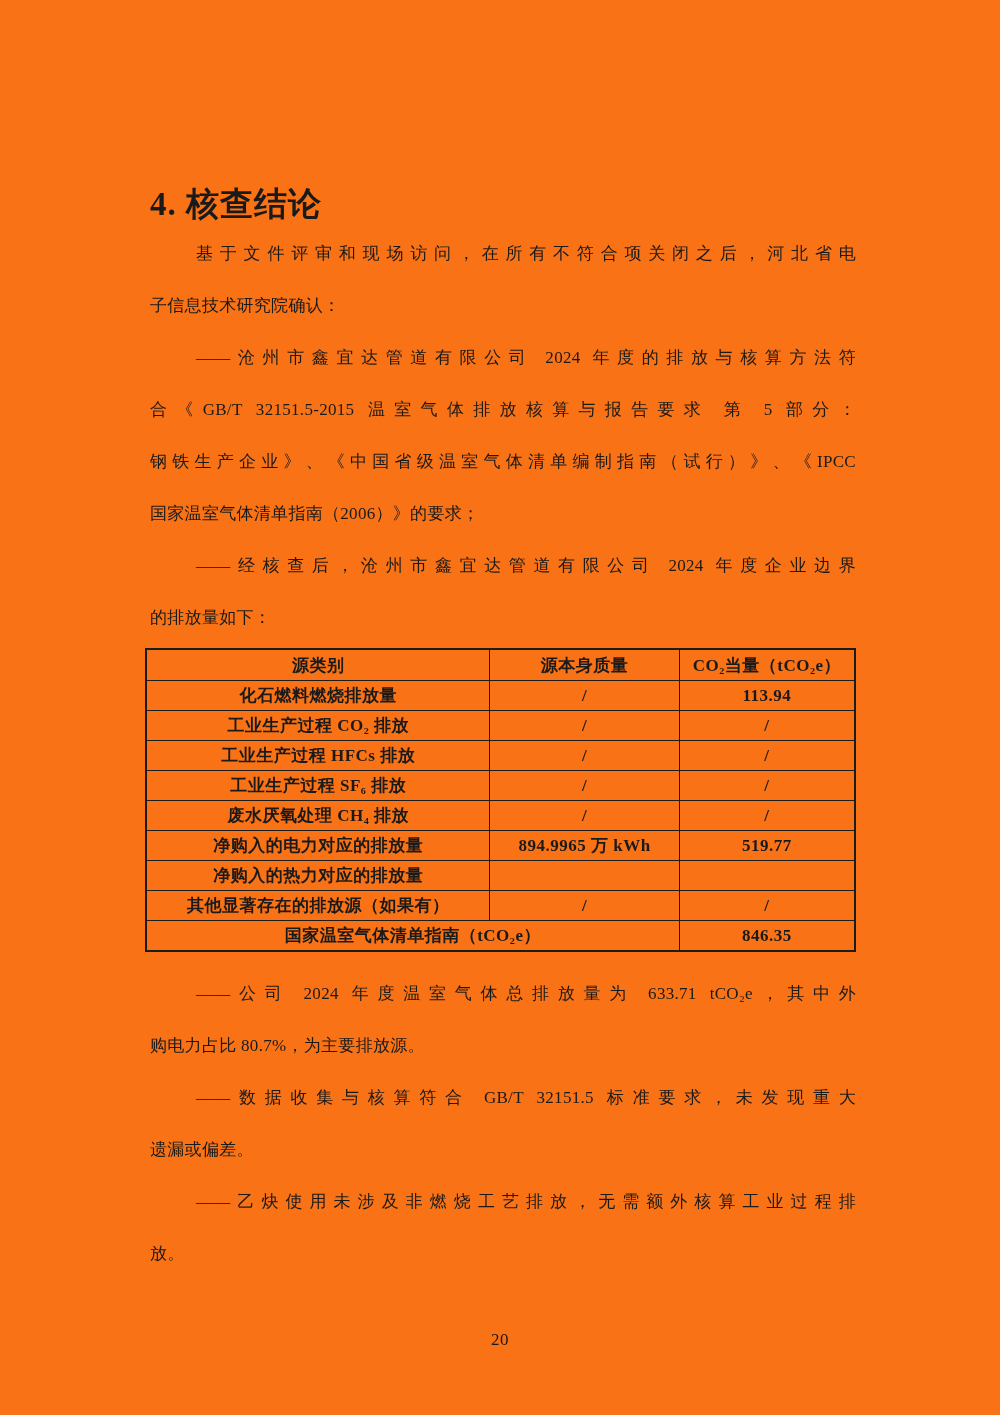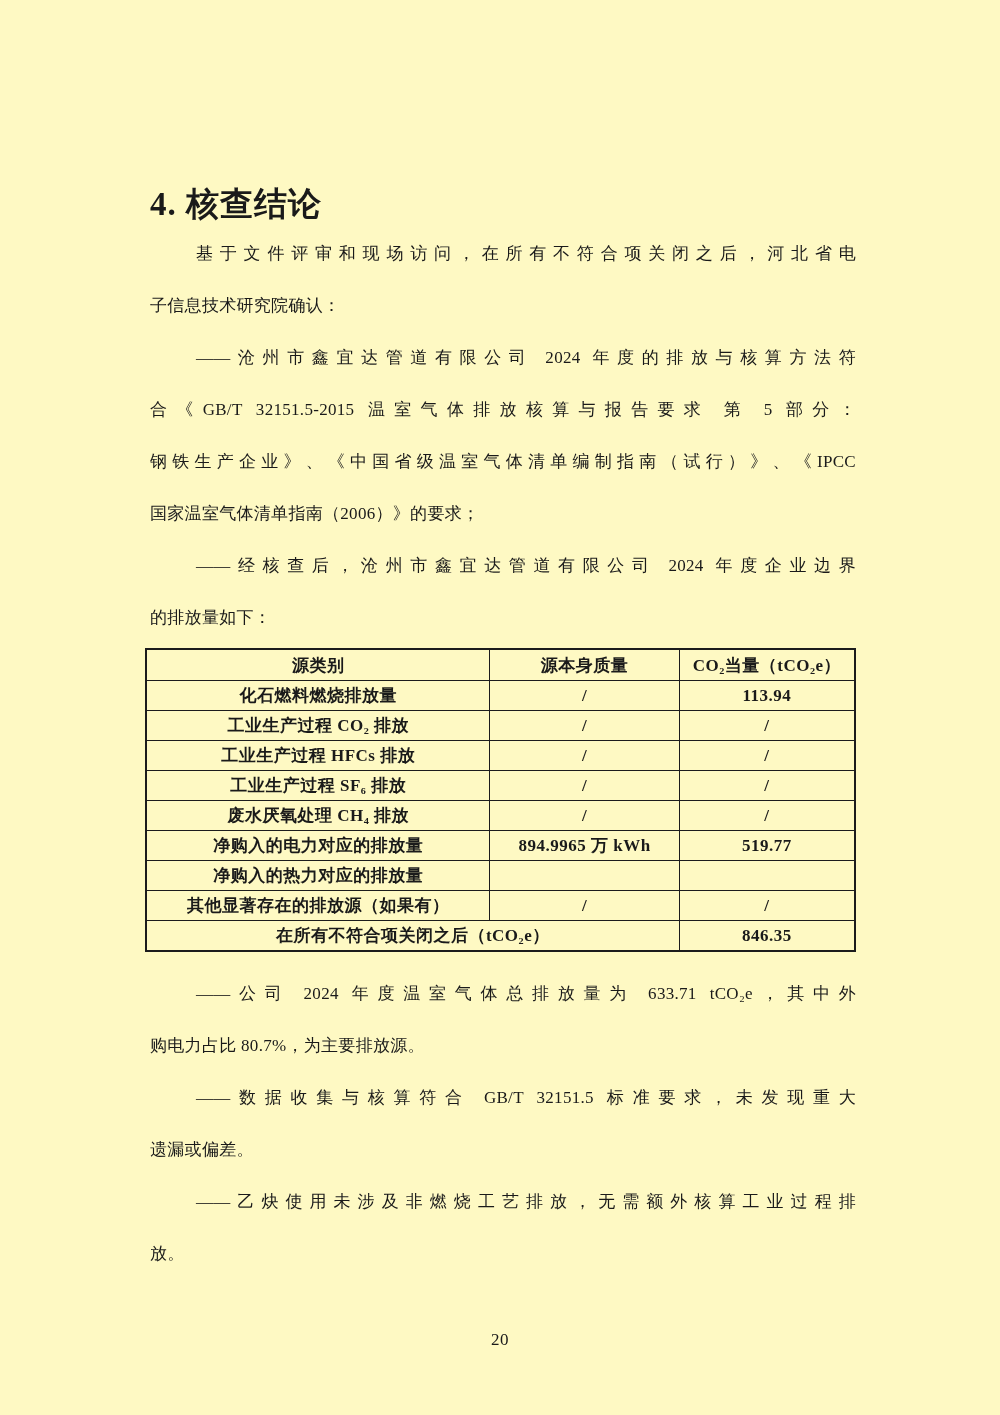--- a/index.html
+++ b/index.html
@@ -1,21 +1,21 @@
 <!DOCTYPE html>
 <html><head>
 <meta charset="utf-8">
 <style>
   html, body { margin: 0; padding: 0; background: #e8e8e8; }
   .page {
     position: relative;
     width: 1000px;
     height: 1415px;
     margin: 0 auto;
-    background: #fef9c3;
+    background: #f97316;
     color: #1a1a1a;
     font-family: "Liberation Serif", "DejaVu Serif", serif;
     overflow: hidden;
   }
   .content {
     position: absolute;
     left: 150px;
     top: 0;
     width: 706px;
   }
@@ -142,21 +142,21 @@
             <td>净购入的热力对应的排放量</td>
             <td></td>
             <td></td>
           </tr>
           <tr>
             <td>其他显著存在的排放源（如果有）</td>
             <td>/</td>
             <td>/</td>
           </tr>
           <tr>
-            <td colspan="2">在所有不符合项关闭之后（tCO₂e）</td>
+            <td colspan="2">国家温室气体清单指南（tCO₂e）</td>
             <td>846.35</td>
           </tr>
         </tbody>
     </table>
 
     <div class="paras-bottom" id="paras-bottom">
         <div class="para">
           <div class="line fill indent">——公司 2024 年度温室气体总排放量为 633.71 tCO₂e，其中外</div>
           <div class="line">购电力占比 80.7%，为主要排放源。</div>
         </div>

